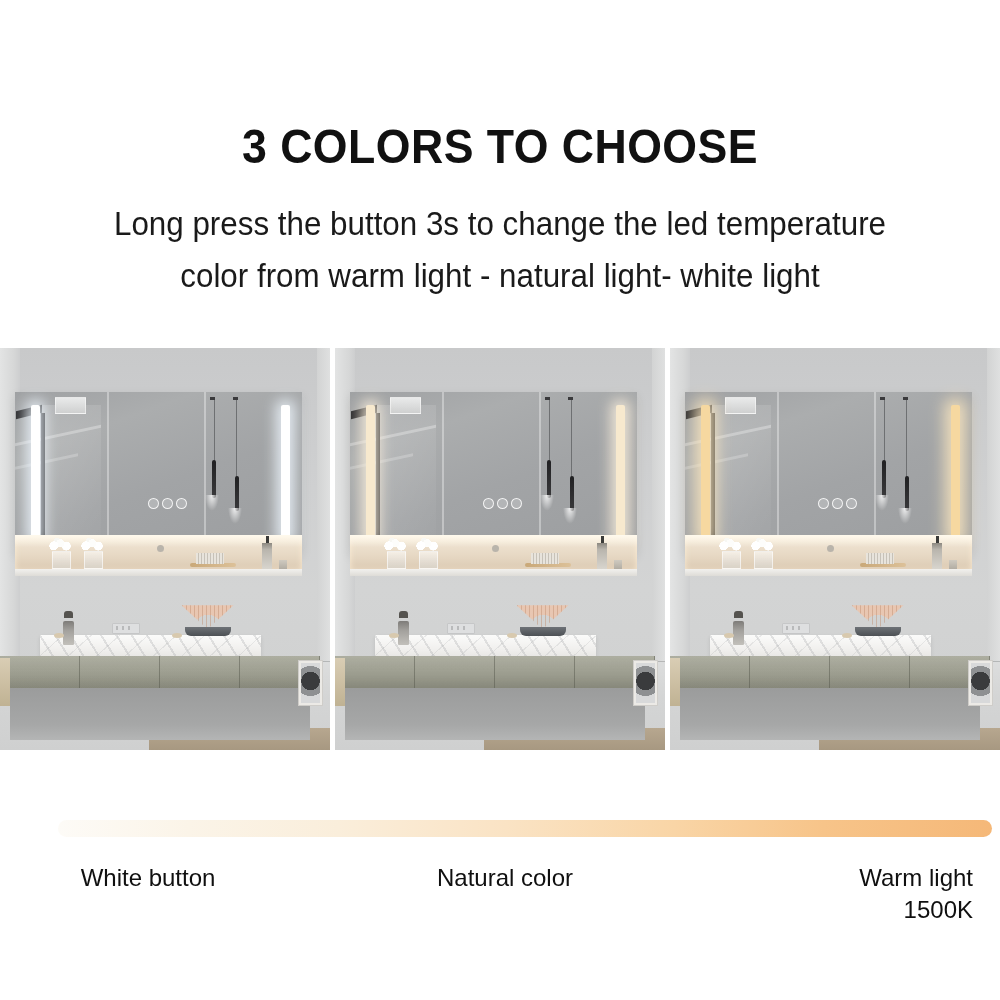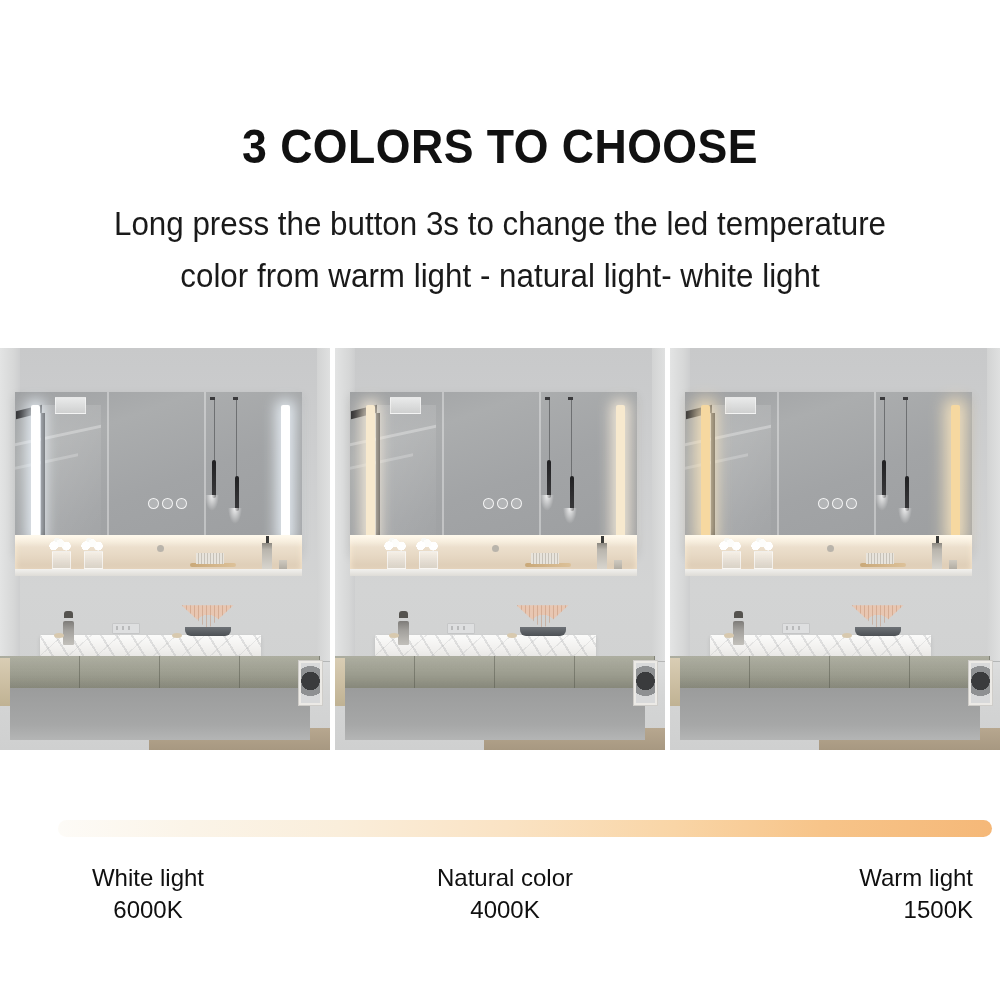--- a/index.html
+++ b/index.html
@@ -597,24 +597,22 @@
     <div class="vanity-shadow"></div>
     <div class="sidecab"></div>
     <div class="artframe"></div>
   </div>
 </div>
 
 <div class="gradient-bar"></div>
 
 <div class="labels">
   <div class="label" style="left:18px;">
-    <span>White light</span>
-    <span class="k">6000K</span>
+    <span>White button</span>
   </div>
   <div class="label" style="left:375px;">
     <span>Natural color</span>
-    <span class="k">4000K</span>
   </div>
   <div class="label" style="left:713px;text-align:right;">
     <span>Warm light</span>
     <span class="k">1500K</span>
   </div>
 </div>
 
 </body></html>

